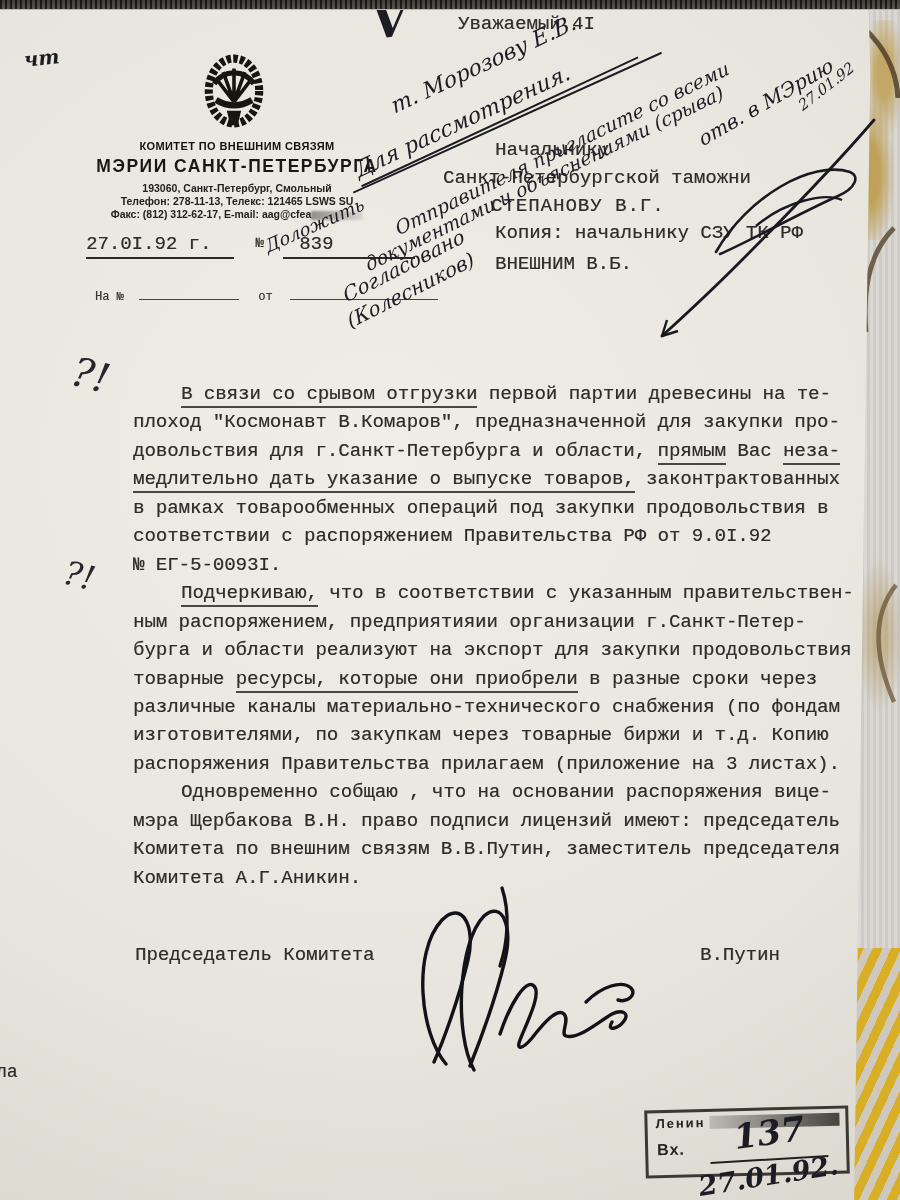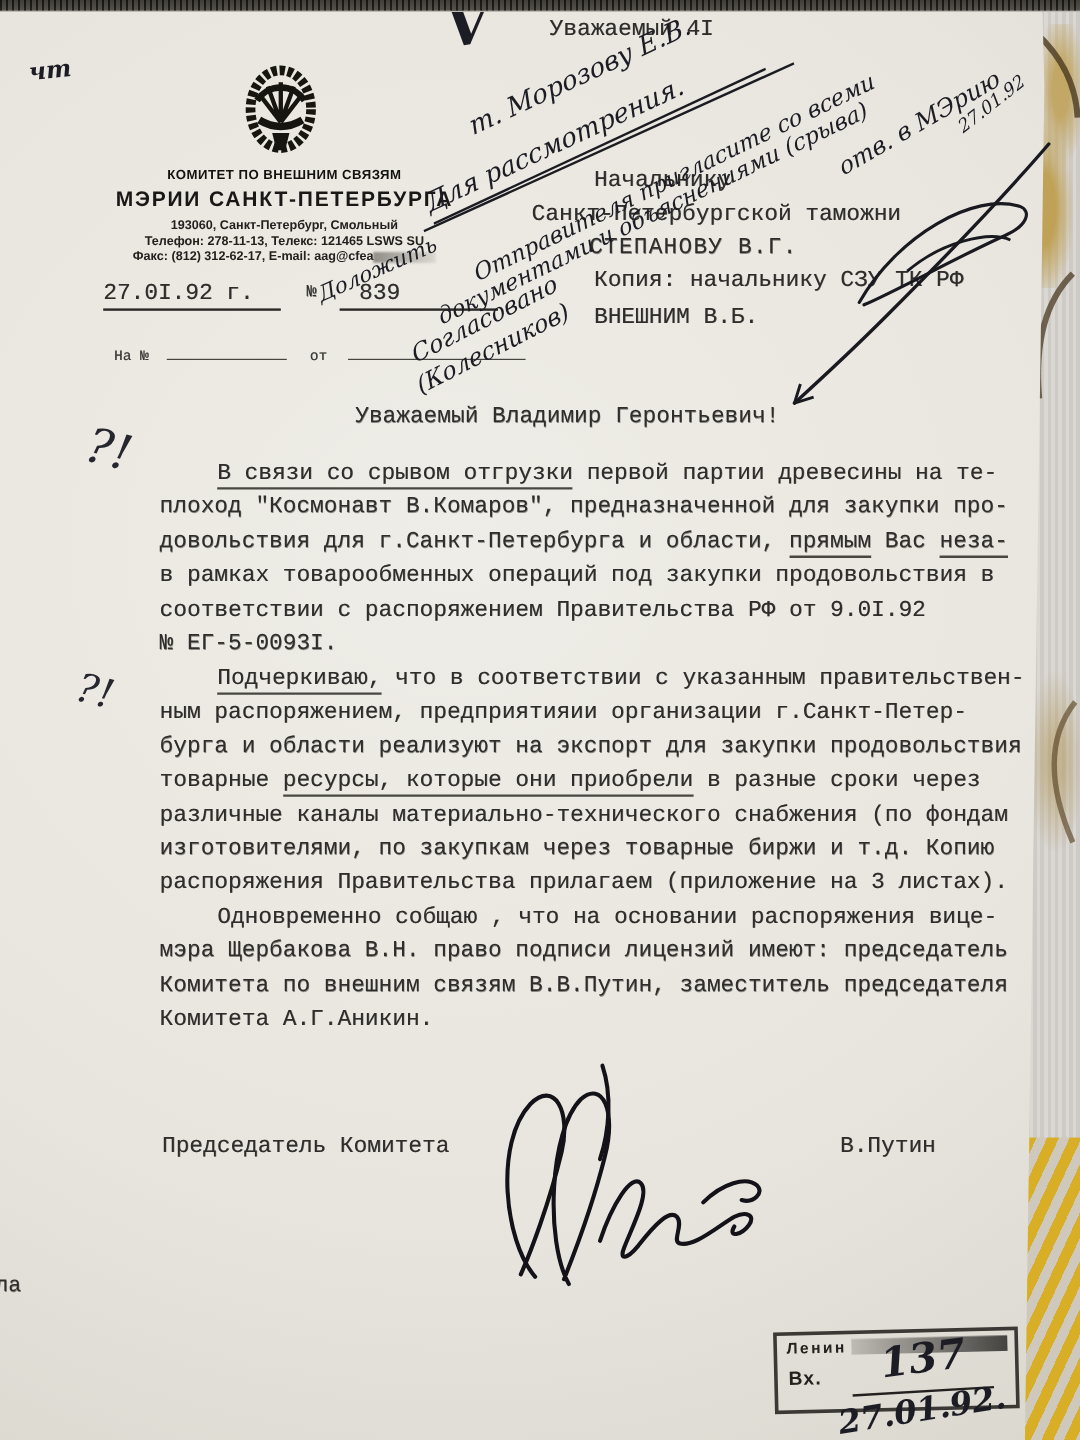--- a/index.html
+++ b/index.html
@@ -174,25 +174,25 @@
     <div class="abs tw addressee">
       <div class="l1">Начальнику</div>
       <div class="l2">Санкт-Петербургской таможни</div>
       <div class="l3">СТЕПАНОВУ В.Г.</div>
     </div>
     <div class="abs tw copy-block">
       <div>Копия: начальнику СЗУ ТК РФ</div>
       <div>ВНЕШНИМ В.Б.</div>
     </div>
 
-    <div class="abs tw salutation">Уважаемый Владимир Геронтьевич!</div>
     <div class="abs tw body-lines" id="body-lines">
         <div class="bline ind"><span class="ul">В связи со срывом отгрузки</span><span> первой партии древесины на те-</span></div>
         <div class="bline"><span>плоход "Космонавт В.Комаров", предназначенной для закупки про-</span></div>
         <div class="bline"><span>довольствия для г.Санкт-Петербурга и области, </span><span class="ul">прямым</span><span> Вас </span><span class="ul">неза-</span></div>
+        <div class="bline"><span class="ul">медлительно дать указание о выпуске товаров,</span><span> законтрактованных</span></div>
         <div class="bline"><span>в рамках товарообменных операций под закупки продовольствия в</span></div>
         <div class="bline"><span>соответствии с распоряжением Правительства РФ от 9.0I.92</span></div>
         <div class="bline"><span>№ ЕГ-5-0093I.</span></div>
         <div class="bline ind"><span class="ul">Подчеркиваю,</span><span> что в соответствии с указанным правительствен-</span></div>
         <div class="bline"><span>ным распоряжением, предприятияии организации г.Санкт-Петер-</span></div>
         <div class="bline"><span>бурга и области реализуют на экспорт для закупки продовольствия</span></div>
         <div class="bline"><span>товарные </span><span class="ul">ресурсы, которые они приобрели</span><span> в разные сроки через</span></div>
         <div class="bline"><span>различные каналы материально-технического снабжения (по фондам</span></div>
         <div class="bline"><span>изготовителями, по закупкам через товарные биржи и т.д. Копию</span></div>
         <div class="bline"><span>распоряжения Правительства прилагаем (приложение на 3 листах).</span></div>

